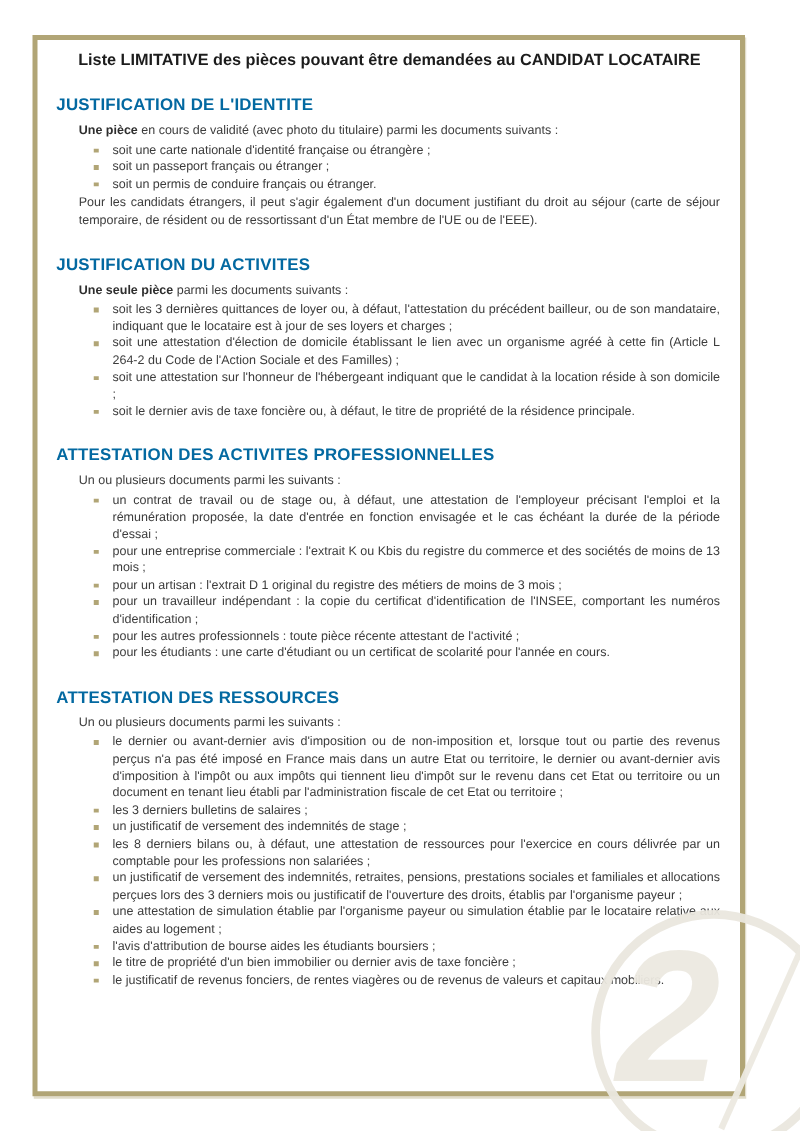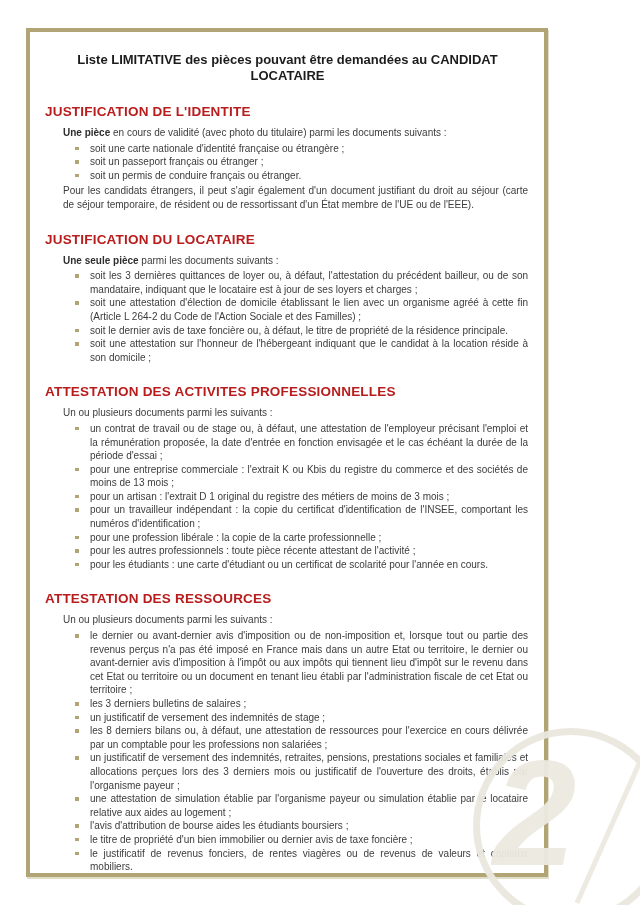--- a/index.html
+++ b/index.html
@@ -12,44 +12,44 @@
     height: 905px;
     position: relative;
     overflow: hidden;
     font-family: "Liberation Sans", "DejaVu Sans", sans-serif;
     color: #3c3c3c;
   }
   .frame {
     position: absolute;
     left: 26px;
     top: 28px;
-    width: 522px;
+    width: 570px;
     height: 849px;
     box-sizing: border-box;
     border: 4px solid #b1a576;
     box-shadow: 1px 2px 0 rgba(177, 165, 118, 0.38);
-    padding: 20px 14px 0 15px;
+    padding: 8px 14px 0 15px;
     background: #ffffff;
     z-index: 1;
   }
   .doc-title {
     margin: 0 0 2px 0;
     font-size: 13px;
     line-height: 16px;
     font-weight: bold;
     text-align: center;
     color: #1c1c1c;
   }
   .doc-section { margin: 0; }
   .sec-heading {
     margin: 20px 0 7px 0;
     font-size: 13.5px;
     line-height: 15px;
     font-weight: bold;
-    color: #b91c1c;
+    color: #0369a1;
     letter-spacing: 0.2px;
   }
   .sec-intro {
     margin: 0 0 2px 0;
     padding-left: 18px;
     font-size: 10px;
     line-height: 13.6px;
   }
   .sec-intro .intro-bold { font-weight: bold; color: #2e2e2e; }
   .sec-list {
@@ -133,40 +133,39 @@
     <p class="sec-intro"><span class="intro-bold">Une pièce</span><span class="intro-rest"> en cours de validité (avec photo du titulaire) parmi les documents suivants :</span></p>
     <ul class="sec-list">
           <li>soit une carte nationale d'identité française ou étrangère ;</li>
           <li>soit un passeport français ou étranger ;</li>
           <li>soit un permis de conduire français ou étranger.</li>
         </ul>
     <p class="sec-note">Pour les candidats étrangers, il peut s'agir également d'un document justifiant du droit au séjour (carte de séjour temporaire, de résident ou de ressortissant d'un État membre de l'UE ou de l'EEE).</p>
   </section>
 
   <section class="doc-section">
-    <h2 class="sec-heading">JUSTIFICATION DU LOCATAIRE</h2>
+    <h2 class="sec-heading">JUSTIFICATION DU ACTIVITES</h2>
     <p class="sec-intro"><span class="intro-bold">Une seule pièce</span><span class="intro-rest"> parmi les documents suivants :</span></p>
     <ul class="sec-list">
           <li>soit les 3 dernières quittances de loyer ou, à défaut, l'attestation du précédent bailleur, ou de son mandataire, indiquant que le locataire est à jour de ses loyers et charges ;</li>
           <li>soit une attestation d'élection de domicile établissant le lien avec un organisme agréé à cette fin (Article L 264-2 du Code de l'Action Sociale et des Familles) ;</li>
+          <li>soit une attestation sur l'honneur de l'hébergeant indiquant que le candidat à la location réside à son domicile ;</li>
           <li>soit le dernier avis de taxe foncière ou, à défaut, le titre de propriété de la résidence principale.</li>
-          <li>soit une attestation sur l'honneur de l'hébergeant indiquant que le candidat à la location réside à son domicile ;</li>
         </ul>
 
   </section>
 
   <section class="doc-section">
     <h2 class="sec-heading">ATTESTATION DES ACTIVITES PROFESSIONNELLES</h2>
     <p class="sec-intro"><span class="intro-rest">Un ou plusieurs documents parmi les suivants :</span></p>
     <ul class="sec-list">
           <li>un contrat de travail ou de stage ou, à défaut, une attestation de l'employeur précisant l'emploi et la rémunération proposée, la date d'entrée en fonction envisagée et le cas échéant la durée de la période d'essai ;</li>
           <li>pour une entreprise commerciale : l'extrait K ou Kbis du registre du commerce et des sociétés de moins de 13 mois ;</li>
           <li>pour un artisan : l'extrait D 1 original du registre des métiers de moins de 3 mois ;</li>
           <li>pour un travailleur indépendant : la copie du certificat d'identification de l'INSEE, comportant les numéros d'identification ;</li>
-          <li>pour une profession libérale : la copie de la carte professionnelle ;</li>
           <li>pour les autres professionnels : toute pièce récente attestant de l'activité ;</li>
           <li>pour les étudiants : une carte d'étudiant ou un certificat de scolarité pour l'année en cours.</li>
         </ul>
 
   </section>
 
   <section class="doc-section">
     <h2 class="sec-heading">ATTESTATION DES RESSOURCES</h2>
     <p class="sec-intro"><span class="intro-rest">Un ou plusieurs documents parmi les suivants :</span></p>
     <ul class="sec-list">

